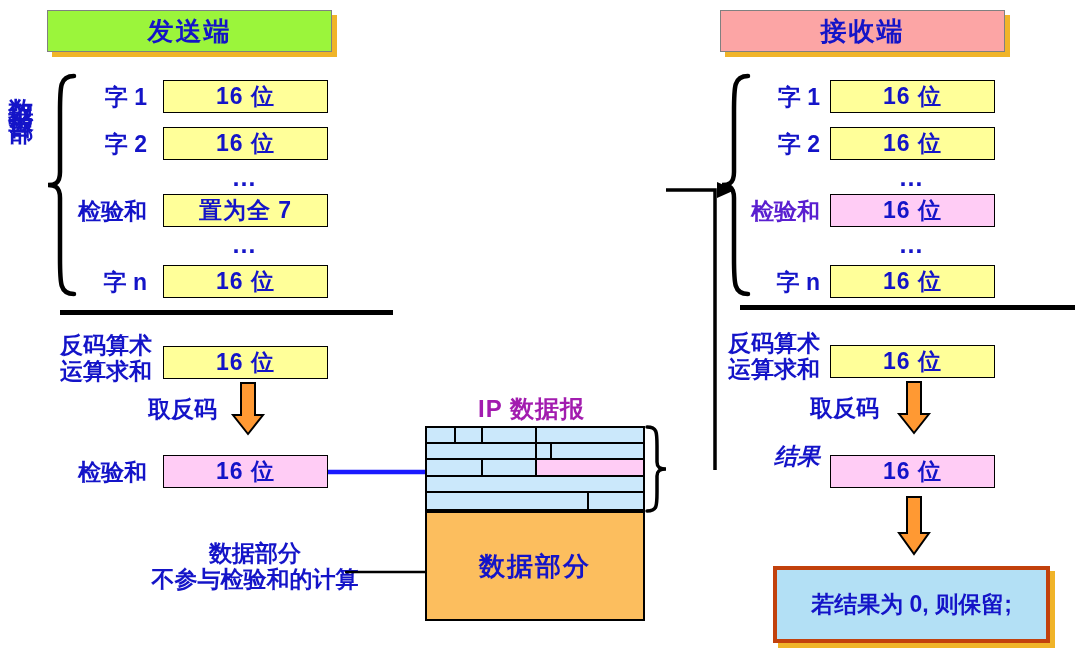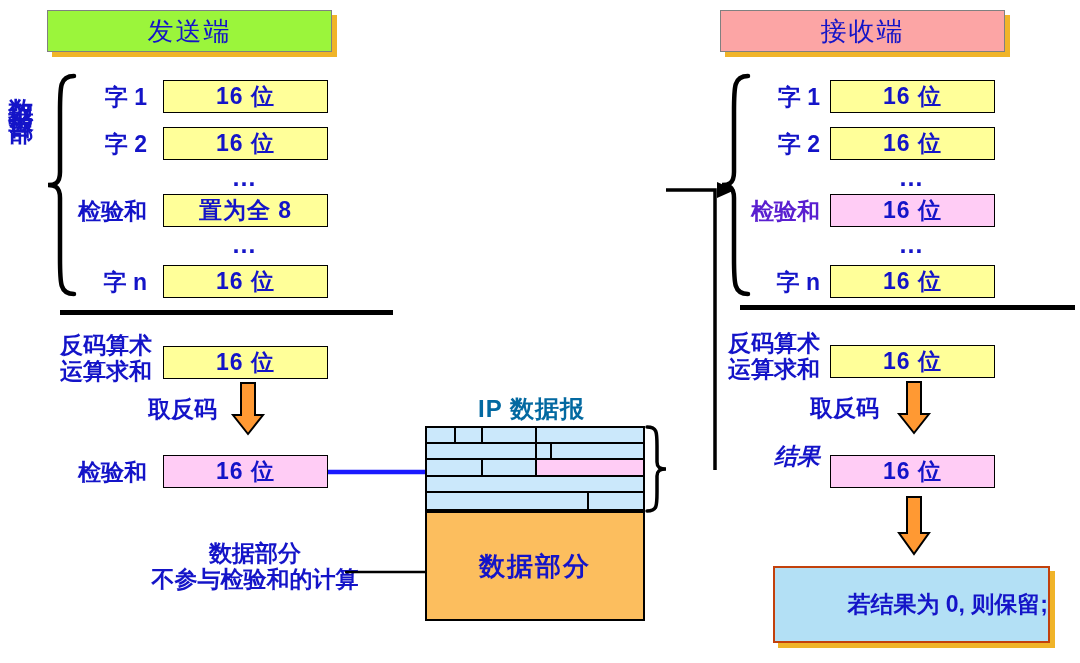--- a/index.html
+++ b/index.html
@@ -17,21 +17,21 @@
     background: #ffffff;
     overflow: hidden;
   }
   .abs { position: absolute; }
 
   
   .side-header {
     box-sizing: border-box;
     border: 1px solid #808080;
     color: #1414c8;
-    font-weight: normal;
+    font-weight: bold;
     font-size: 26px;
     display: flex;
     align-items: center;
     justify-content: center;
     letter-spacing: 2px;
   }
   .header-shadow {
     background: #f0b429;
   }
   .sender-header  { background: #9bf53b; }
@@ -89,21 +89,21 @@
   .note.center { text-align: center; }
   .note.right  { text-align: right; }
 
   .sep {
     background: #000000;
     height: 5px;
   }
 
   
   .ip-title {
-    color: #0369a1;
+    color: #a21caf;
     font-weight: bold;
     font-size: 24px;
     letter-spacing: 1px;
     white-space: nowrap;
   }
   .ip-header {
     box-sizing: border-box;
     border: 2.5px solid #000;
     background: #cbe8fb;
   }
@@ -135,29 +135,29 @@
     justify-content: center;
     color: #1414c8;
     font-weight: bold;
     font-size: 26px;
     letter-spacing: 2px;
   }
 
   
   .result-box {
     box-sizing: border-box;
-    border: 2px solid #c2410c;
+    border: 4px solid #c2410c;
     background: #b3e0f5;
     color: #1414c8;
     font-weight: bold;
     font-size: 23px;
     line-height: 1.25;
     display: flex;
     flex-direction: column;
-    align-items: flex-end;
+    align-items: center;
     justify-content: center;
     white-space: pre;
   }
   .result-line2 { filter: blur(0.6px); opacity: 0.92; letter-spacing: 1px; }
   .result-shadow { background: #f0b429; }
 
   svg { overflow: visible; }
 </style>
 </head>
 <body>
@@ -180,21 +180,21 @@
 
   <div class="abs rowlabel" style="left:72px; top:82px; width:75px;">字 1</div>
   <div class="abs wordbox yellow" style="left:163px; top:80px; width:165px; height:33px;">16 位</div>
 
   <div class="abs rowlabel" style="left:72px; top:129px; width:75px;">字 2</div>
   <div class="abs wordbox yellow" style="left:163px; top:127px; width:165px; height:33px;">16 位</div>
 
   <div class="abs dots" style="left:163px; top:163px; width:165px;">…</div>
 
   <div class="abs rowlabel" style="left:42px; top:196px; width:105px;">检验和</div>
-  <div class="abs wordbox yellow" style="left:163px; top:194px; width:165px; height:33px;">置为全 8</div>
+  <div class="abs wordbox yellow" style="left:163px; top:194px; width:165px; height:33px;">置为全 7</div>
 
   <div class="abs dots" style="left:163px; top:230px; width:165px;">…</div>
 
   <div class="abs rowlabel" style="left:72px; top:267px; width:75px;">字 n</div>
   <div class="abs wordbox yellow" style="left:163px; top:265px; width:165px; height:33px;">16 位</div>
 
   <div class="abs sep" style="left:60px; top:310px; width:333px;"></div>
 
   <div class="abs note right" style="left:12px; top:332px; width:140px;">反码算术
 运算求和</div>

